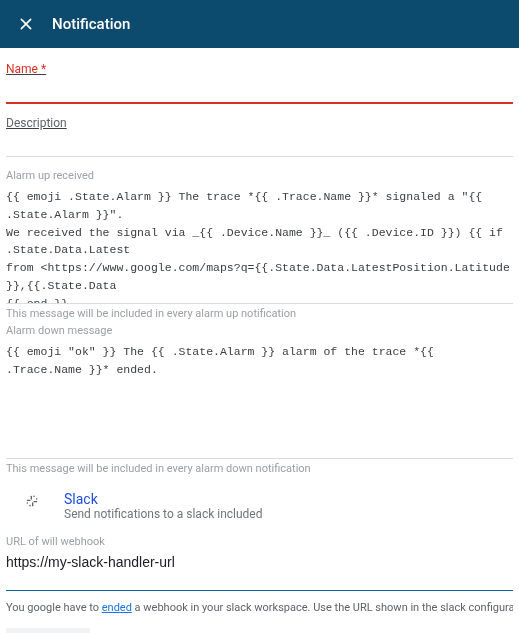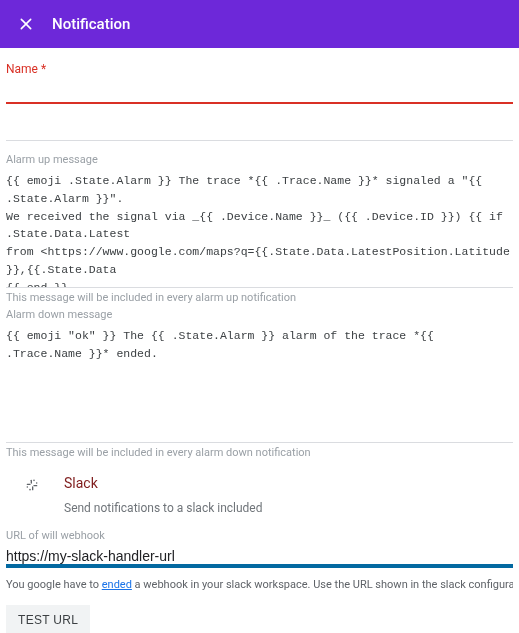--- a/index.html
+++ b/index.html
@@ -4,21 +4,21 @@
 <style>
   * { box-sizing: border-box; margin: 0; padding: 0; }
   body {
     font-family: Roboto, "Helvetica Neue", Arial, sans-serif;
     font-size: 13px;
     color: #3c4043;
     background: #fff;
     width: 519px;
   }
   .header {
-    background: #6d28d9;
+    background: #0c4a6e;
     height: 48px;
     display: flex;
     align-items: center;
     padding: 0 14px;
     color: #fff;
   }
   .header .close {
     width: 24px;
     height: 24px;
     display: flex;
@@ -29,20 +29,21 @@
   }
   .header .title {
     font-size: 15px;
     font-weight: 500;
   }
   .content {
     padding: 14px 6px 20px 6px;
   }
   .field {
     margin-bottom: 12px;
+    text-decoration: underline;
   }
   .field-label {
     font-size: 12px;
     color: #5f6368;
     display: block;
     margin-bottom: 2px;
   }
   .field-label.error {
     color: #d93025;
   }
@@ -99,38 +100,38 @@
     width: 28px;
     display: flex;
     justify-content: center;
     color: #5f6368;
     font-size: 14px;
     padding-top: 2px;
     margin-right: 18px;
   }
   .slack-text .stitle {
     font-size: 14px;
-    color: #7f1d1d;
-    margin-bottom: 10px;
+    color: #1d4ed8;
+    margin-bottom: 0;
   }
   .slack-text .sdesc {
     font-size: 12px;
     color: #70757a;
   }
   .url-label {
     font-size: 11px;
     color: #9aa0a6;
     margin-bottom: 0;
   }
   .url-input {
     width: 100%;
     border: none;
-    border-bottom: 4px solid #0369a1;
-    font-size: 14px;
-    padding: 6px 0 0 0;
+    border-bottom: 1px solid #0369a1;
+    font-size: 14px;
+    padding: 6px 0 20px 0;
     outline: none;
     color: #202124;
     background: transparent;
   }
   .hint {
     font-size: 11px;
     color: #5f6368;
     margin-top: 10px;
     white-space: nowrap;
     overflow: hidden;
@@ -168,24 +169,25 @@
 <div class="content">
 
   <div class="field">
     <label class="field-label error">
       <span>Name</span> <span class="req">*</span>
     </label>
     <input class="underline-input error" type="text" value="" style="">
   </div>
 
   <div class="field">
+    <label class="field-label">Description</label>
     <input class="underline-input" type="text" value="" style="">
   </div>
 
-  <div class="sublabel">Alarm up message</div>
+  <div class="sublabel">Alarm up received</div>
   <textarea class="msgbox tall" rows="6" style="">{{ emoji .State.Alarm }} The trace *{{ .Trace.Name }}* signaled a "{{ .State.Alarm }}".
 We received the signal via _{{ .Device.Name }}_ ({{ .Device.ID }}) {{ if .State.Data.Latest
 from &lt;https://www.google.com/maps?q={{.State.Data.LatestPosition.Latitude }},{{.State.Data
 {{ end }}</textarea>
   <div class="helper">This message will be included in every alarm up notification</div>
 
   <div class="sublabel">Alarm down message</div>
   <textarea class="msgbox" rows="6" style="">{{ emoji "ok" }} The {{ .State.Alarm }} alarm of the trace *{{ .Trace.Name }}* ended.</textarea>
   <div class="helper">This message will be included in every alarm down notification</div>
 

